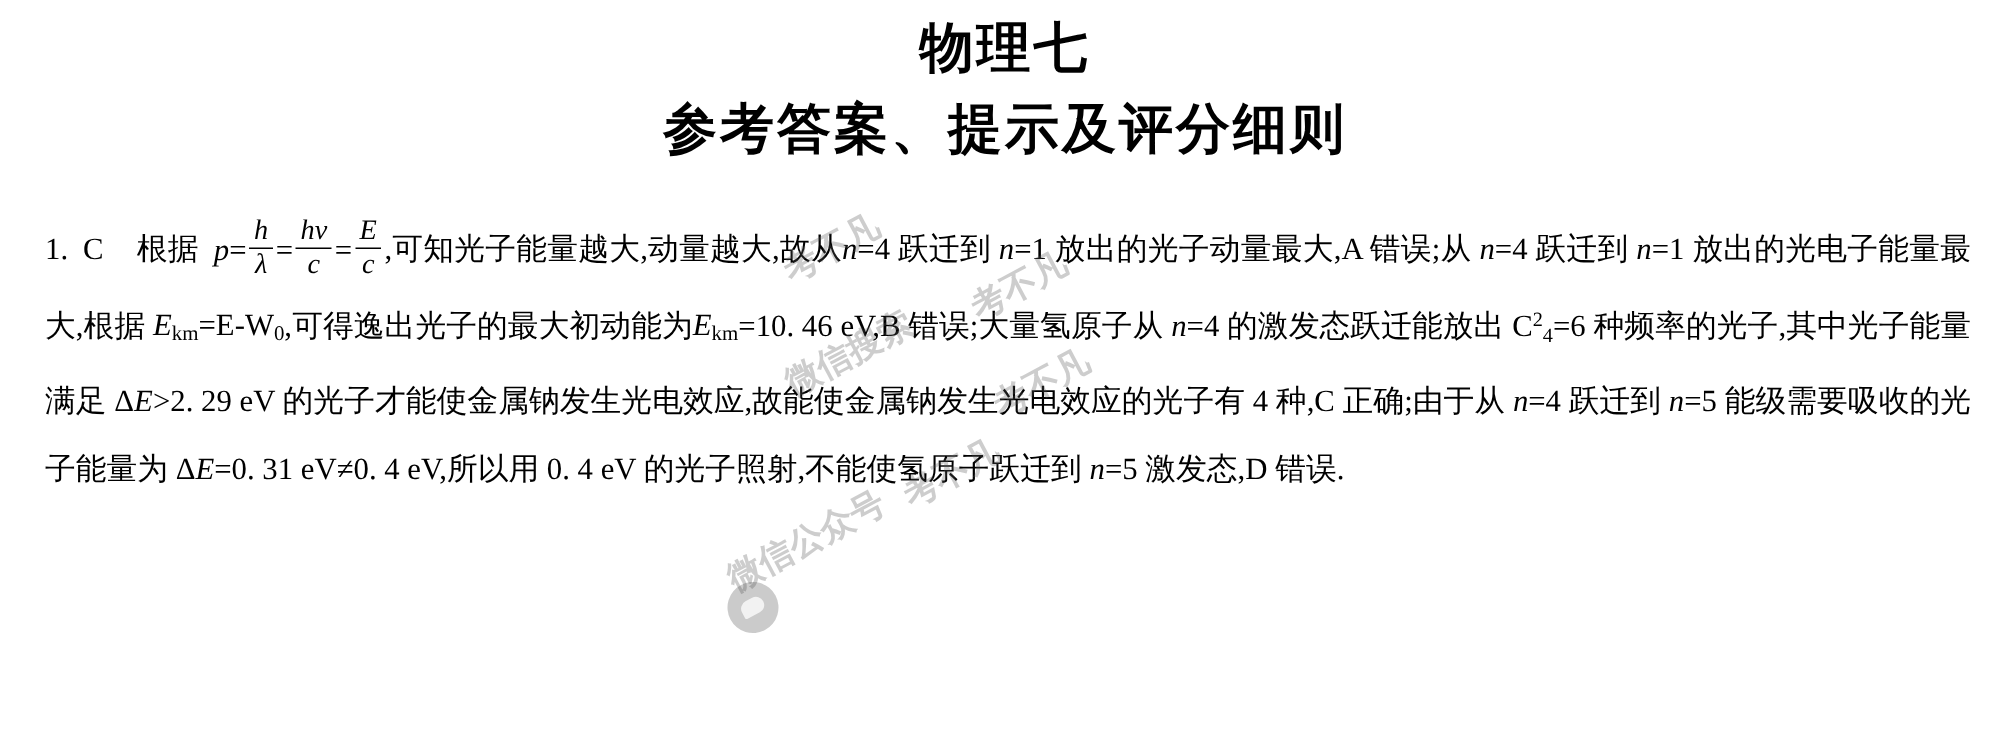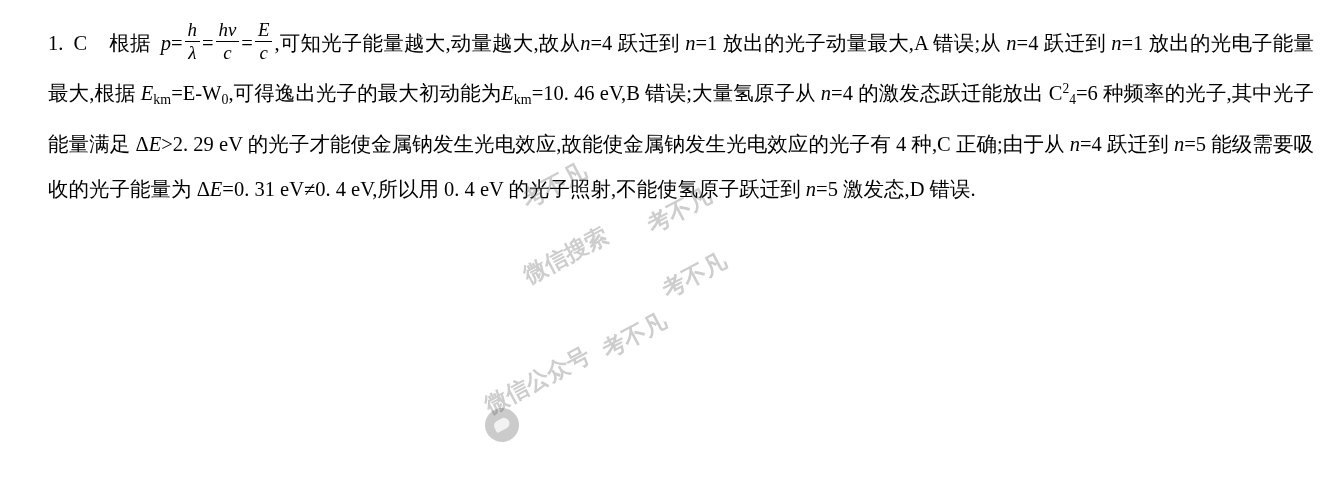--- a/index.html
+++ b/index.html
@@ -36,22 +36,22 @@
   }
   .doc-subtitle {
     font-family: "DejaVu Serif", serif;
     font-weight: bold;
     font-size: 36px;
     letter-spacing: 2px;
     line-height: 1.3;
     margin: 8px 0 0 0;
   }
   .body-block {
-    margin-top: 20px;
-    padding: 0 26px 0 48px;
+    margin-top: 34px;
+    padding: 0 26px 0 30px;
     font-size: 20.5px;
     line-height: 45px;
     text-align: justify;
     text-justify: inter-ideograph;
   }
   .answer-item {
     position: relative;
   }
   .item-no {
     font-family: "Liberation Serif", serif;
@@ -137,20 +137,24 @@
     border-radius: 8px 8px 8px 2px;
     background: #ffffff;
     opacity: 0.75;
   }
 </style>
 </head>
 <body>
 
 <div class="page">
 
+  <div class="title-block">
+    <h1 class="doc-title">物理七</h1>
+    <h2 class="doc-subtitle">参考答案、提示及评分细则</h2>
+  </div>
 
   <div class="body-block">
     <div class="answer-item">
       <span class="item-no">1.</span><span class="gap-sm"></span><span>C</span><span class="gap-md"></span><span>根据</span><span class="gap-sm"></span><span class="math"><span>p</span><span class="up">=</span><span class="frac"><span class="num">h</span><span class="den">λ</span></span><span class="up">=</span><span class="frac"><span class="num">hν</span><span class="den">c</span></span><span class="up">=</span><span class="frac"><span class="num">E</span><span class="den">c</span></span></span><span>,可知光子能量越大,动量越大,故从</span><span class="math"><span>n</span><span class="up">=4</span></span><span> 跃迁到 </span><span class="math"><span>n</span><span class="up">=1</span></span><span> 放出的光子动量最大,A 错误;从 </span><span class="math"><span>n</span><span class="up">=4</span></span><span> 跃迁到 </span><span class="math"><span>n</span><span class="up">=1</span></span><span> 放出的光电子能量最大,根据 </span><span class="math"><span>E</span><sub>km</sub><span class="up">=E-W</span><sub>0</sub></span><span>,可得逸出光子的最大初动能为</span><span class="math"><span>E</span><sub>km</sub></span><span>=</span><span>10. 46 eV,B 错误;大量氢原子从 </span><span class="math"><span>n</span><span class="up">=4</span></span><span> 的激发态跃迁能放出 </span><span class="comb"><span>C</span><span class="c-sup">2</span><span class="c-sub">4</span></span><span>=6 种频率的光子,其中光子能量满足 Δ</span><span class="math">E</span><span>&gt;</span><span>2. 29 eV 的光子才能使金属钠发生光电效应,故能使金属钠发生光电效应的光子有 4 种,C 正确;由于从 </span><span class="math">n</span><span>=</span><span>4 跃迁到 </span><span class="math"><span>n</span><span class="up">=5</span></span><span> 能级需要吸收的光子能量为 Δ</span><span class="math">E</span><span>=0. 31 eV≠0. 4 eV,所以用 0. 4 eV 的光子照射,不能使氢原</span><span>子跃迁到 </span><span class="math"><span>n</span><span class="up">=5</span></span><span> 激发态,D 错误.</span>
     </div>
   </div>
 
   <div class="watermark wm1">考不凡</div>
   <div class="watermark wm2">考不凡</div>
   <div class="watermark wm3">微信搜索</div>

